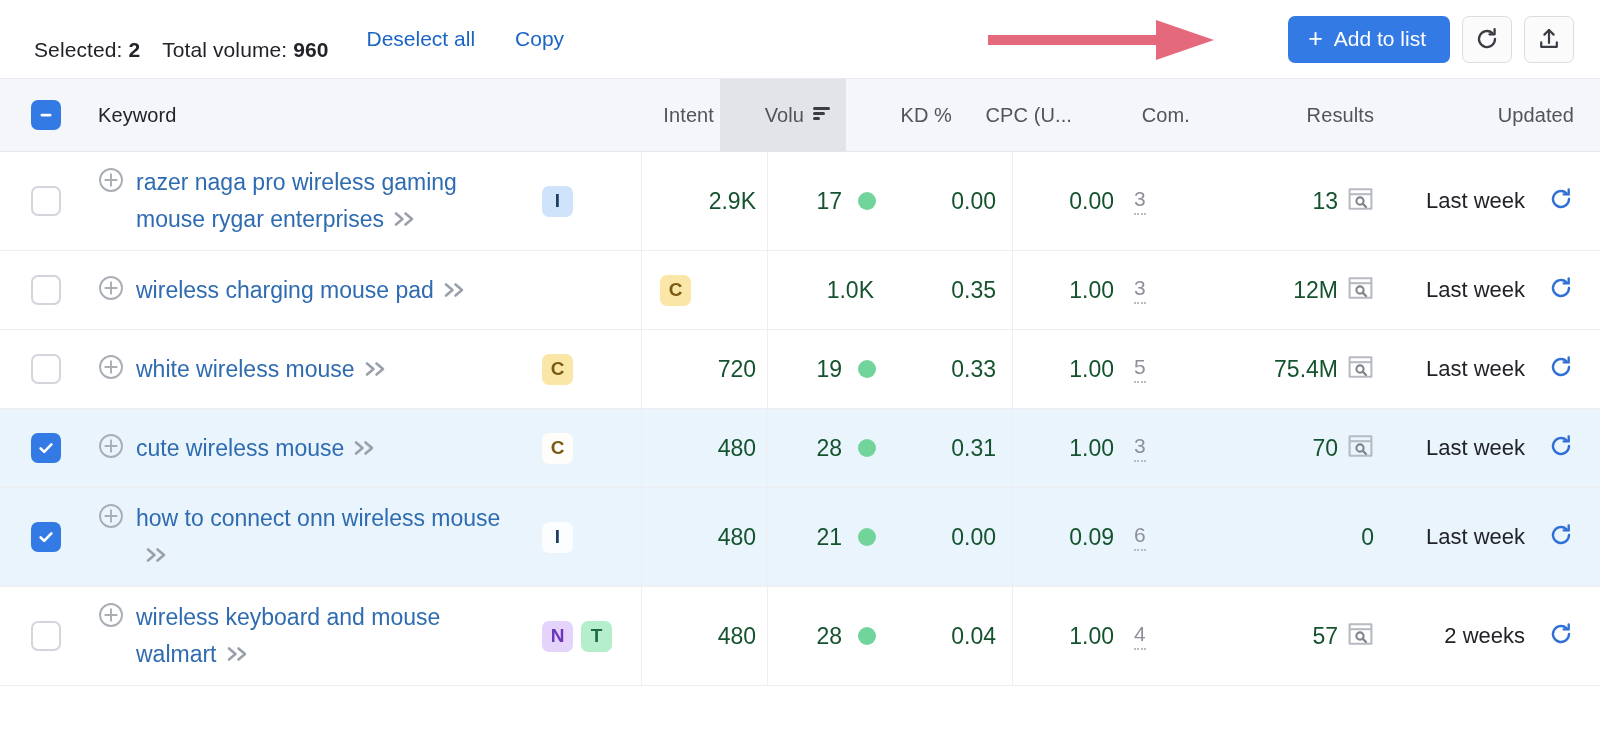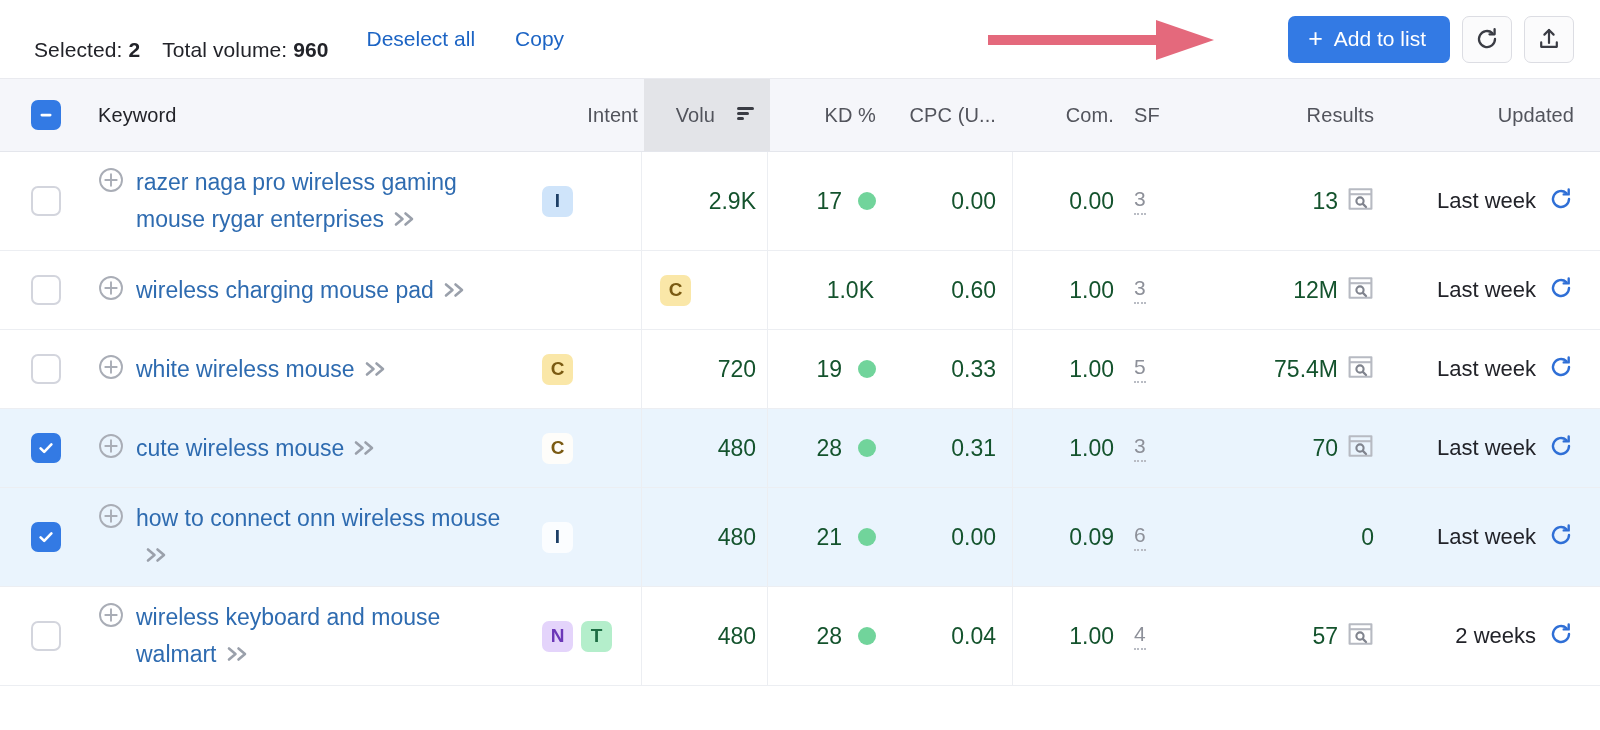--- a/index.html
+++ b/index.html
@@ -110,21 +110,21 @@
   .c { display: flex; align-items: center; }
   .c-chk    { width: 92px; justify-content: center; flex: 0 0 92px; }
   .c-kw     { flex: 1 1 auto; min-width: 0; padding-right: 10px; align-items: center; }
   .c-intent { width: 112px; flex: 0 0 112px; justify-content: flex-start; padding-left: 10px; gap: 8px; }
   .c-vol    { width: 126px; flex: 0 0 126px; justify-content: flex-end; padding-right: 14px; }
   .c-kd     { width: 118px; flex: 0 0 118px; justify-content: flex-end; padding-right: 12px; gap: 16px; }
   .c-cpc    { width: 126px; flex: 0 0 126px; justify-content: flex-end; padding-right: 18px; }
   .c-com    { width: 100px; flex: 0 0 100px; justify-content: flex-end; padding-right: 0; }
   .c-sf     { width: 76px;  flex: 0 0 76px;  justify-content: flex-start; padding-left: 20px; }
   .c-res    { width: 200px; flex: 0 0 200px; justify-content: flex-end; padding-right: 16px; gap: 9px; }
-  .c-upd    { width: 210px; flex: 0 0 210px; justify-content: flex-end; padding-right: 26px; gap: 12px; }
+  .c-upd    { width: 210px; flex: 0 0 210px; justify-content: flex-end; padding-right: 26px; gap: 23px; }
 
   .row.head .c-vol { background: #e3e4e8; }
 
   
   .vline { position: absolute; top: 0; bottom: 0; width: 1px; background: #eceef2; }
   .vl-1 { left: 641px; }
   .vl-2 { left: 767px; }
   .vl-3 { left: 1012px; }
   .row.head .vline { background: transparent; }
 
@@ -275,41 +275,38 @@
               <rect x="2.5" y="6.8" width="11" height="2.6" rx="1.3" fill="#fff"></rect>
             </svg>
         </span>
       </div>
       <div class="c c-kw">
         <span class="hd hd-kw" style="padding-left:6px">Keyword</span>
       </div>
       <div class="c c-intent" style="justify-content:flex-end;padding-right:6px;padding-left:0">
         <span class="hd">Intent</span>
       </div>
-      <div class="c c-vol" style="gap:21px">
+      <div class="c c-vol" style="gap:8px">
         <span class="hd">Volu</span>
         <span>
           <svg width="20" height="18" viewBox="0 0 20 18">
             <rect x="1" y="3" width="17" height="3.1" rx="1.5" fill="#3a3c44"></rect>
             <rect x="1" y="8" width="12" height="3.1" rx="1.5" fill="#3a3c44"></rect>
             <rect x="1" y="13" width="7" height="3.1" rx="1.5" fill="#3a3c44"></rect>
           </svg>
         </span>
       </div>
       <div class="c c-kd" style="gap:0;padding-right:12px">
         <span class="hd">KD %</span>
       </div>
       <div class="c c-cpc">
         <span class="hd">CPC (U...</span>
       </div>
       <div class="c c-com">
         <span class="hd">Com.</span>
-      </div>
-      <div class="c c-sf">
-        <span class="hd">SF</span>
       </div>
       <div class="c c-res" style="gap:0">
         <span class="hd">Results</span>
       </div>
       <div class="c c-upd" style="gap:0">
         <span class="hd">Updated</span>
       </div>
     </div>
 
     <div id="rows-host">
@@ -385,21 +382,21 @@
                   </svg></span></span>
       </div>
     </div>
     <div class="c c-intent">
             <span class="badge C">C</span>
           </div>
     <div class="c c-vol">
             <span class="num-txt">1.0K</span>
           </div>
     <div class="c c-cpc">
-            <span class="num-txt">0.60</span>
+            <span class="num-txt">0.35</span>
           </div>
     <div class="c c-com">
             <span class="num-txt">1.00</span>
           </div>
     <div class="c c-sf">
             <span class="sf-val">3</span>
           </div>
     <div class="c c-res">
             <span class="num-txt">12M</span>
             <span class="serp-ic"><svg width="27" height="26" viewBox="0 0 27 26">

